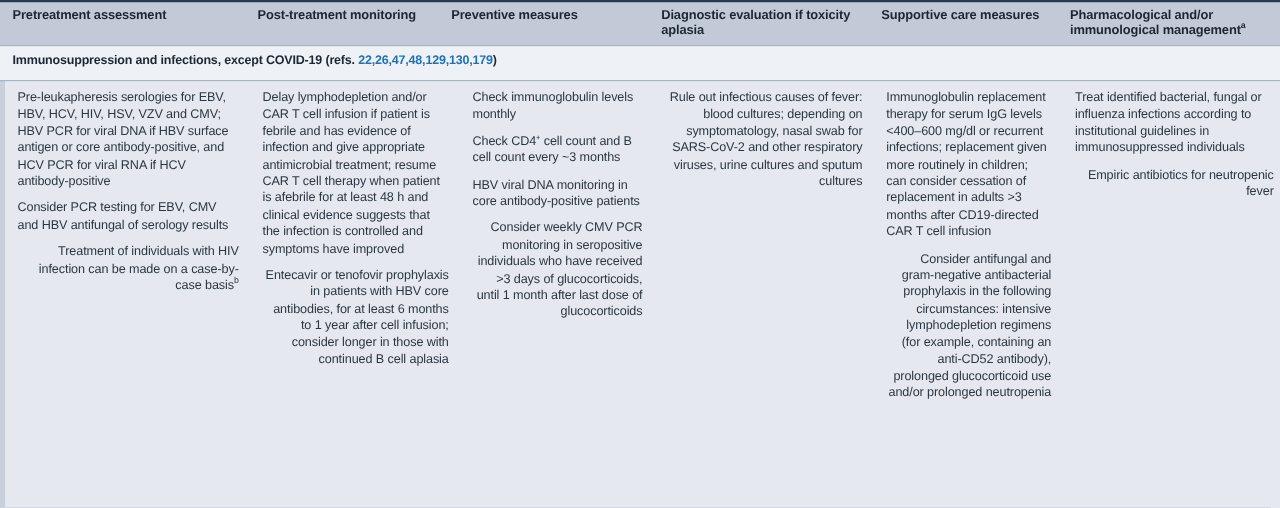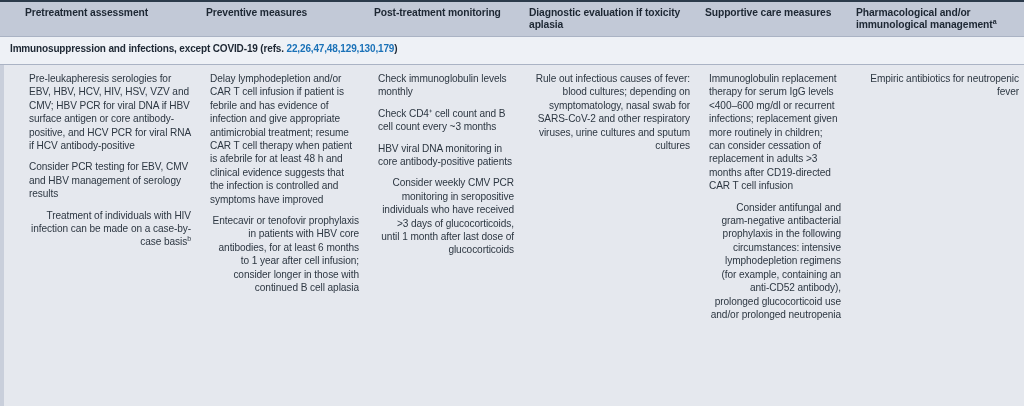--- a/index.html
+++ b/index.html
@@ -102,43 +102,43 @@
     font-size: 10.1px;
     line-height: 13.4px;
     letter-spacing: -0.08px;
   }
   .para { margin: 0 0 8px 0; }
   .para:last-child { margin-bottom: 0; text-align: right; }
 
   sup { font-size: 7px; vertical-align: super; line-height: 0; }
 
   
-  .c1 { width: 196px; padding-left: 25px; }
+  .c1 { width: 196px; padding-left: 10px; }
   .c2 { width: 168px; padding-left: 10px; }
   .c3 { width: 155px; padding-left: 10px; }
   .c4 { width: 176px; padding-left: 10px; }
   .c5 { width: 151px; padding-left: 10px; }
   .c6 { width: 178px; padding-left: 10px; }
 </style>
 </head>
 <body>
 
 <div id="table-root">
 
   <div class="top-rule"></div>
 
   <div class="header-row">
     <div class="header-cell c1">
       <span>Pretreatment assessment</span>
     </div>
+    <div class="header-cell c3">
+      <span>Post-treatment monitoring</span>
+    </div>
     <div class="header-cell c2">
       <span>Preventive measures</span>
-    </div>
-    <div class="header-cell c3">
-      <span>Post-treatment monitoring</span>
     </div>
     <div class="header-cell c4">
       <span>Diagnostic evaluation if toxicity aplasia</span>
     </div>
     <div class="header-cell c5">
       <span>Supportive care measures</span>
     </div>
     <div class="header-cell c6">
       <span>Pharmacological and/or immunological management</span><sup>a</sup>
     </div>
@@ -151,21 +151,21 @@
       <span>Immunosuppression and infections, except COVID-19 (refs. </span><span class="refs">22,26,47,48,129,130,179</span><span>)</span>
     </div>
   </div>
 
   <div class="section-rule"></div>
 
   <div class="body-row">
 
     <div class="body-cell c1">
       <p class="para">Pre-leukapheresis serologies for EBV, HBV, HCV, HIV, HSV, VZV and CMV; HBV PCR for viral DNA if HBV surface antigen or core antibody-positive, and HCV PCR for viral RNA if HCV antibody-positive</p>
-      <p class="para">Consider PCR testing for EBV, CMV and HBV management of serology results</p>
+      <p class="para">Consider PCR testing for EBV, CMV and HBV antifungal of serology results</p>
       <p class="para"><span>Treatment of individuals with HIV infection can be made on a case-by-case basis</span><sup>b</sup></p>
     </div>
 
     <div class="body-cell c2">
       <p class="para">Delay lymphodepletion and/or CAR T cell infusion if patient is febrile and has evidence of infection and give appropriate antimicrobial treatment; resume CAR T cell therapy when patient is afebrile for at least 48 h and clinical evidence suggests that the infection is controlled and symptoms have improved</p>
       <p class="para">Entecavir or tenofovir prophylaxis in patients with HBV core antibodies, for at least 6 months to 1 year after cell infusion; consider longer in those with continued B cell aplasia</p>
     </div>
 
     <div class="body-cell c3">
       <p class="para">Check immunoglobulin levels monthly</p>
@@ -177,17 +177,18 @@
     <div class="body-cell c4">
       <p class="para">Rule out infectious causes of fever: blood cultures; depending on symptomatology, nasal swab for SARS-CoV-2 and other respiratory viruses, urine cultures and sputum cultures</p>
     </div>
 
     <div class="body-cell c5">
       <p class="para">Immunoglobulin replacement therapy for serum IgG levels &lt;400–600 mg/dl or recurrent infections; replacement given more routinely in children; can consider cessation of replacement in adults &gt;3 months after CD19-directed CAR T cell infusion</p>
       <p class="para">Consider antifungal and gram-negative antibacterial prophylaxis in the following circumstances: intensive lymphodepletion regimens (for example, containing an anti-CD52 antibody), prolonged glucocorticoid use and/or prolonged neutropenia</p>
     </div>
 
     <div class="body-cell c6">
+      <p class="para">Treat identified bacterial, fungal or influenza infections according to institutional guidelines in immunosuppressed individuals</p>
       <p class="para">Empiric antibiotics for neutropenic fever</p>
     </div>
 
   </div>
 </div>
 
 </body></html>

